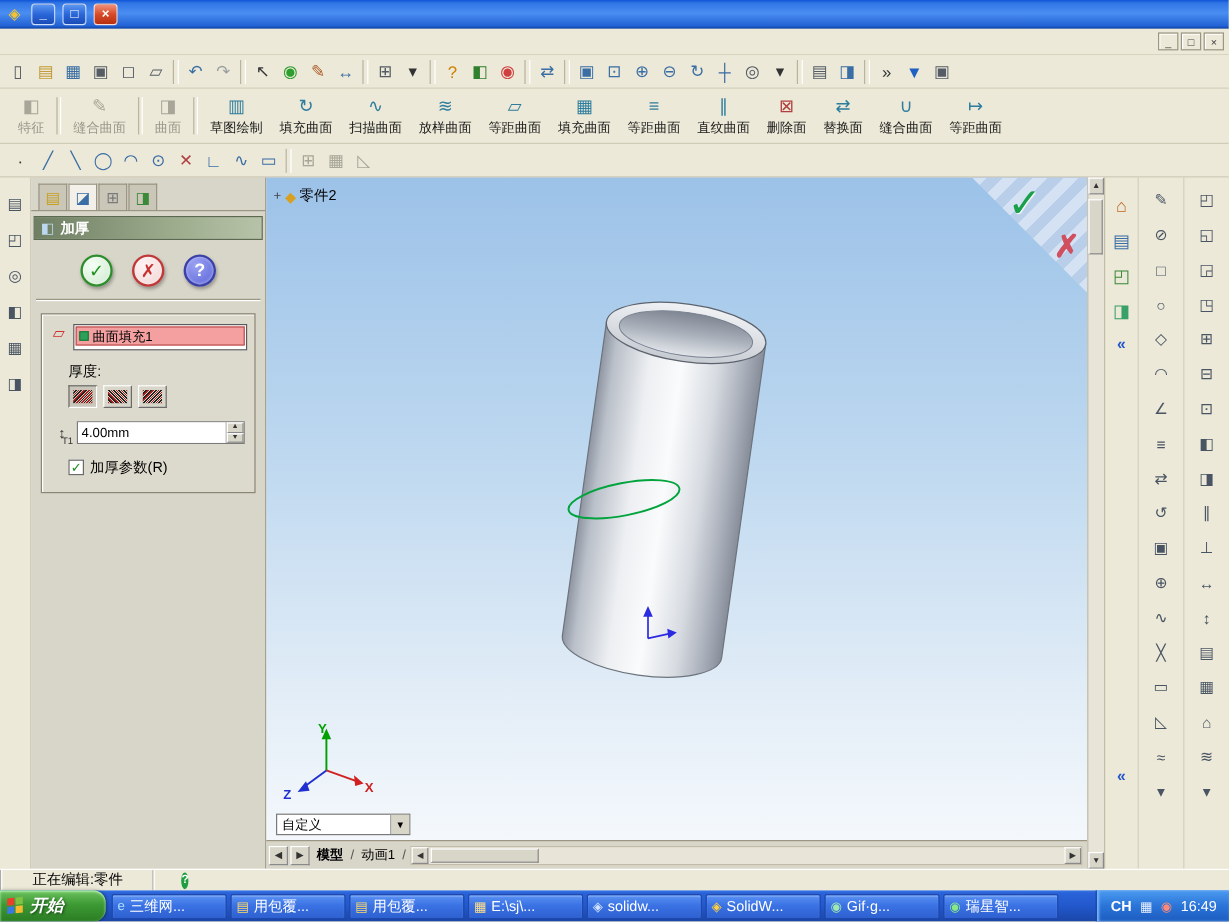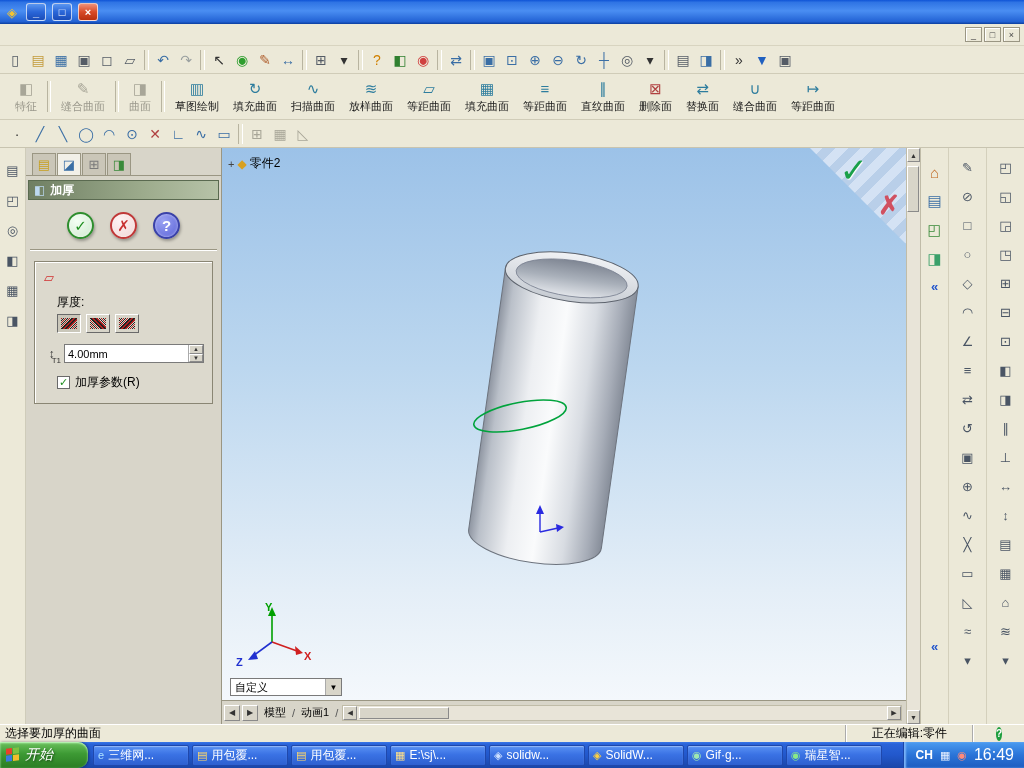--- a/index.html
+++ b/index.html
@@ -80,21 +80,21 @@
 #tree-label .part-icon{color:#d8a020;font-size:12px}
 #confirm-corner{position:absolute;top:0;right:0;width:96px;height:96px;background:repeating-linear-gradient(135deg,#d4e2f4 0 9px,#b9cfe9 9px 18px);clip-path:polygon(0 0,100% 0,100% 100%)}
 #confirm-ok{position:absolute;top:2px;right:38px;font-size:34px;color:#1aa04a;font-weight:bold;text-shadow:1px 1px 1px #fff}
 #confirm-cancel{position:absolute;top:42px;right:6px;font-size:26px;color:#d05060;font-weight:bold;font-family:"Liberation Serif",serif}
 #config-combo{position:absolute;left:8px;bottom:28px;width:112px;height:18px;background:#fff;border:1px solid #7a7a7a;display:flex;align-items:center;font-size:11px}
 #config-combo .txt{flex:1;padding-left:4px}
 #config-combo .drop{width:16px;height:100%;background:#d8d5c9;border-left:1px solid #aaa;display:flex;align-items:center;justify-content:center;font-size:8px}
 #vp-bottom{position:absolute;left:0;bottom:0;width:684px;height:24px;background:#d8d5c9;border-top:1px solid #9a9683;display:flex;align-items:center}
 .vp-nav{width:16px;height:16px;font-size:8px;display:flex;align-items:center;justify-content:center;color:#333;background:#d8d5c9;border:1px solid #fff;border-right-color:#8a8a8a;border-bottom-color:#8a8a8a;margin-left:2px}
 .vp-tab{font-size:11px;padding:0 6px}
-.vp-tab.active{font-weight:normal}
+.vp-tab.active{font-weight:bold}
 .vp-slash{color:#555;font-size:11px}
 #hscroll{flex:1;height:16px;margin:0 4px;display:flex;align-items:center;background:#e8e4d8;border:1px solid #c0bca8}
 #hscroll .thumb{width:90px;height:12px;background:#d8d5c9;border:1px solid #fff;border-right-color:#8a8a8a;border-bottom-color:#8a8a8a;margin-left:2px;flex:none}
 #hscroll .hs-btn{width:14px;height:14px;font-size:7px;display:flex;align-items:center;justify-content:center;background:#d8d5c9;border:1px solid #fff;border-right-color:#8a8a8a;border-bottom-color:#8a8a8a;color:#333;flex:none}
 #hscroll .track{flex:1}
 
 #vscroll{position:absolute;left:906px;top:148px;width:14px;height:576px;background:#e8e4d8;border-left:1px solid #c0bca8;display:flex;flex-direction:column}
 #vscroll .sbtn{height:14px;background:#d8d5c9;border:1px solid #fff;border-right-color:#8a8a8a;border-bottom-color:#8a8a8a;font-size:7px;display:flex;align-items:center;justify-content:center;color:#333;flex:none}
 #vscroll .track{flex:1;position:relative}
 #vscroll .thumb{position:absolute;top:4px;left:0;width:12px;height:46px;background:#d8d5c9;border:1px solid #fff;border-right-color:#8a8a8a;border-bottom-color:#8a8a8a}
@@ -111,29 +111,29 @@
 #status-left{padding-left:5px;flex:1;white-space:nowrap}
 .status-cell{border-left:2px groove #fff;height:100%;display:flex;align-items:center;padding:0 25px;white-space:nowrap}
 #status-help{width:26px;justify-content:center}
 #status-help .q{width:14px;height:14px;border-radius:50%;background:#1e9e3e;color:#fff;font-size:10px;font-weight:bold;display:flex;align-items:center;justify-content:center}
 
 #taskbar{position:absolute;left:0;top:742px;width:1024px;height:26px;background:linear-gradient(180deg,#3a77e8 0%,#2a63d8 8%,#2258cc 50%,#1a46a8 100%);display:flex;align-items:center}
 #start-btn{height:26px;width:88px;background:linear-gradient(180deg,#6cc25e 0%,#3d9a34 45%,#2e8226 90%);border-radius:0 10px 10px 0;display:flex;align-items:center;gap:5px;padding:0 8px 0 6px;box-shadow:inset 0 1px 2px #ccffcc,1px 0 3px rgba(0,0,0,.4);flex:none}
 #start-btn .flag{width:14px;height:14px;display:grid;grid-template-columns:6px 6px;grid-template-rows:6px 6px;gap:1px;transform:skewY(-6deg)}
 #start-btn .flag i{display:block}
 #start-btn .f1{background:#e8402c}#start-btn .f2{background:#7ec242}#start-btn .f3{background:#3a7ae0}#start-btn .f4{background:#f4bc2c}
-#start-label{color:#fff;font-weight:normal;font-style:italic;font-size:14px;text-shadow:1px 1px 2px rgba(0,0,0,.5)}
+#start-label{color:#fff;font-weight:bold;font-style:italic;font-size:14px;text-shadow:1px 1px 2px rgba(0,0,0,.5)}
 #tasks{display:flex;gap:3px;padding:0 5px;flex:1;overflow:hidden}
 .task-btn{width:96px;height:21px;background:linear-gradient(180deg,#5a92f4,#3a72e4 45%,#2e60d0);border:1px solid #1f48ac;border-radius:2px;display:flex;align-items:center;gap:4px;padding:0 4px;color:#fff;font-size:12px;box-shadow:inset 0 1px 1px rgba(255,255,255,.35);flex:none}
 .task-btn .t-icon{font-size:11px}
 .task-btn .t-label{white-space:nowrap;overflow:hidden}
 #tray{height:26px;display:flex;align-items:center;gap:7px;padding:0 10px 0 12px;background:linear-gradient(180deg,#4a9bf0,#2a74d8 50%,#1c5cc0);border-left:1px solid #1a46a8;box-shadow:inset 2px 0 2px #7ab4f8;flex:none}
 #tray .lang{color:#fff;font-size:12px;font-weight:bold}
 #tray .tray-icon{font-size:11px;color:#e8f0ff}
-#tray .clock{color:#fff;font-size:16px}
+#tray .clock{color:#fff;font-size:12px}
 .grayed{color:#a8a698}
 </style>
 </head>
 <body>
 
 <div id="titlebar">
   <span class="app-icon">◈</span>
   <span class="win-btn">_</span>
   <span class="win-btn">□</span>
   <span class="win-btn close">×</span>
@@ -308,20 +308,26 @@
   <div id="pm-buttons">
     <span class="pm-circle pm-ok">✓</span>
     <span class="pm-circle pm-cancel">✗</span>
     <span class="pm-circle pm-help">?</span>
   </div>
   <div class="pm-divider"></div>
   <div id="pm-group">
     <div id="pm-group-body">
       <div class="sel-row">
         <span class="sel-icon">▱</span>
+        <div class="sel-list">
+          <div class="sel-item">
+            <span class="sel-swatch"></span>
+            <span>曲面填充1</span>
+          </div>
+        </div>
       </div>
       <div class="thick-label">厚度:</div>
       <div class="thick-btns">
         <span class="thick-btn pressed">
             <span class="hatch hatch-a"></span>
           </span>
         <span class="thick-btn">
             <span class="hatch hatch-b"></span>
           </span>
         <span class="thick-btn">
@@ -476,21 +482,20 @@
     <span class="rc-icon">↔</span>
     <span class="rc-icon">↕</span>
     <span class="rc-icon">▤</span>
     <span class="rc-icon">▦</span>
     <span class="rc-icon">⌂</span>
     <span class="rc-icon">≋</span>
     <span class="rc-icon">▾</span>
   </div>
 
 <div id="statusbar">
-  <span id="status-left">选择要加厚的曲面</span>
   <span class="status-cell">正在编辑:零件</span>
   <span class="status-cell" id="status-help">
       <span class="q">?</span>
     </span>
 </div>
 
 <div id="taskbar">
   <div id="start-btn">
     <span class="flag">
         <i class="f1"></i>

